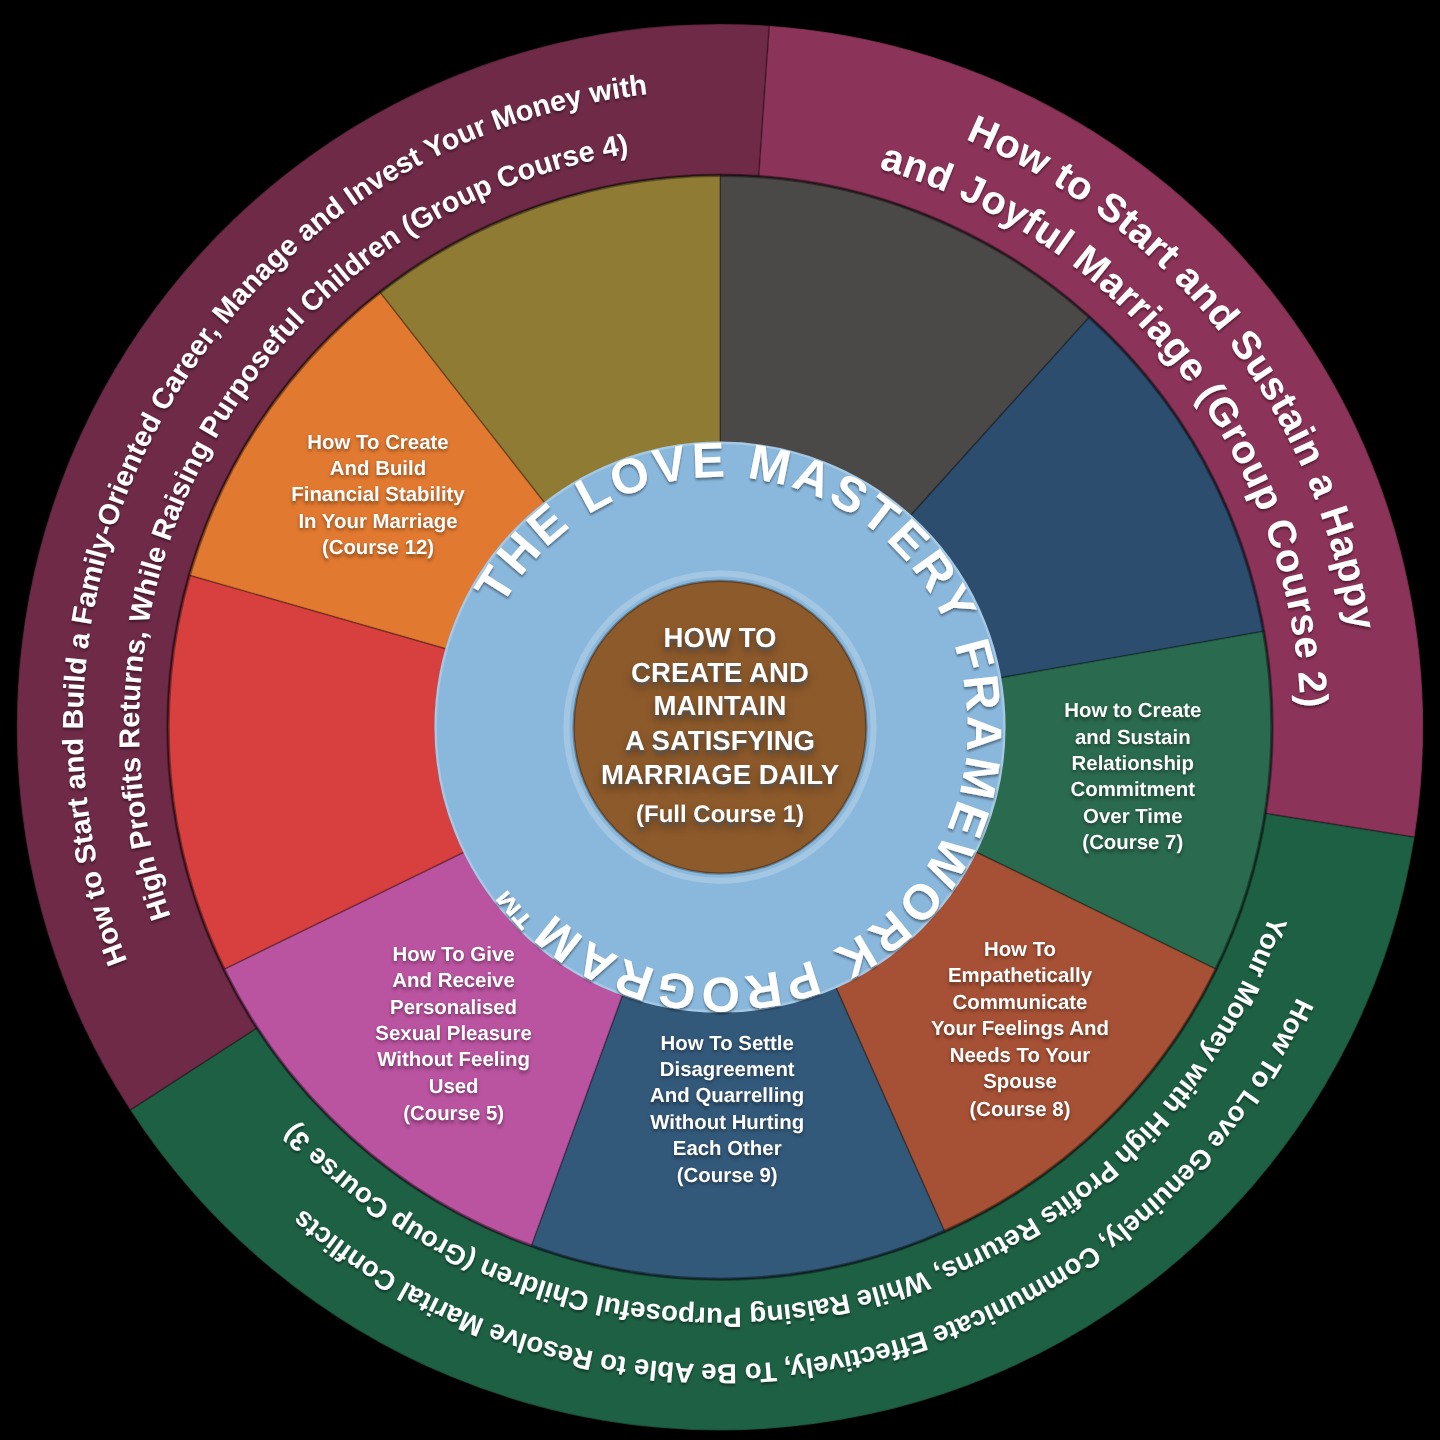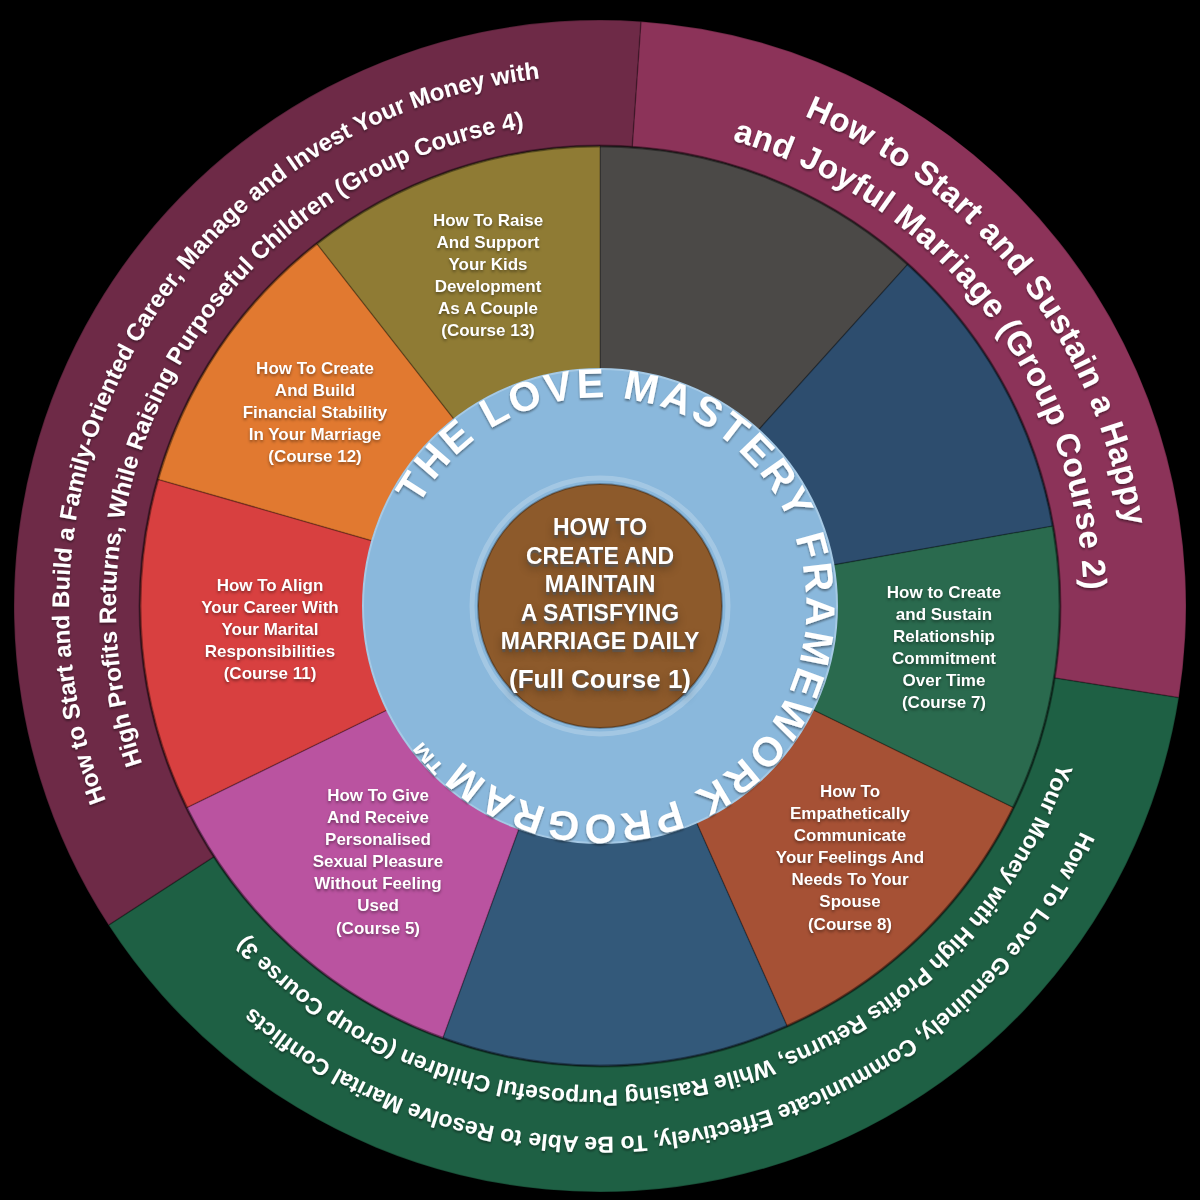--- a/index.html
+++ b/index.html
@@ -47,21 +47,21 @@
   .center-title {
     font-weight: 700;
     font-size: 23px;
     line-height: 1.24;
     white-space: pre-line;
     text-shadow: 0 3px 1px rgba(70,90,110,0.55), 0 5px 8px rgba(0,0,0,0.35);
   }
   .center-sub {
     margin-top: 8px;
     font-weight: 700;
-    font-size: 26px;
+    font-size: 20px;
     text-shadow: 0 3px 1px rgba(70,90,110,0.55), 0 5px 8px rgba(0,0,0,0.35);
   }
 </style>
 </head>
 <body>
 
 <div class="stage">
 
   <svg width="1200" height="1200" viewBox="0 0 1200 1200">
     <defs>
@@ -131,43 +131,38 @@
 Commitment
 Over Time
 (Course 7)</div>
   <div class="course-label" style="left:850px;  top:858px;">How To
 Empathetically
 Communicate
 Your Feelings And
 Needs To Your
 Spouse
 (Course 8)</div>
+  <div class="course-label" style="left:606px;  top:925px;">How To Settle
+Disagreement
+And Quarrelling
+Without Hurting
+Each Other
+(Course 9)</div>
   <div class="course-label" style="left:378px;  top:862px;">How To Give
 And Receive
 Personalised
 Sexual Pleasure
 Without Feeling
 Used
 (Course 5)</div>
-  <div class="course-label" style="left:270px;  top:630px;">How To Align
-Your Career With
-Your Marital
-Responsibilities
-(Course 11)</div>
   <div class="course-label" style="left:315px;  top:413px;">How To Create
 And Build
 Financial Stability
 In Your Marriage
 (Course 12)</div>
-  <div class="course-label" style="left:488px;  top:276px;">How To Raise
-And Support
-Your Kids
-Development
-As A Couple
-(Course 13)</div>
 
   <div class="center-label">
     <div class="center-title">HOW TO
 CREATE AND
 MAINTAIN
 A SATISFYING
 MARRIAGE DAILY</div>
     <div class="center-sub">(Full Course 1)</div>
   </div>
 

